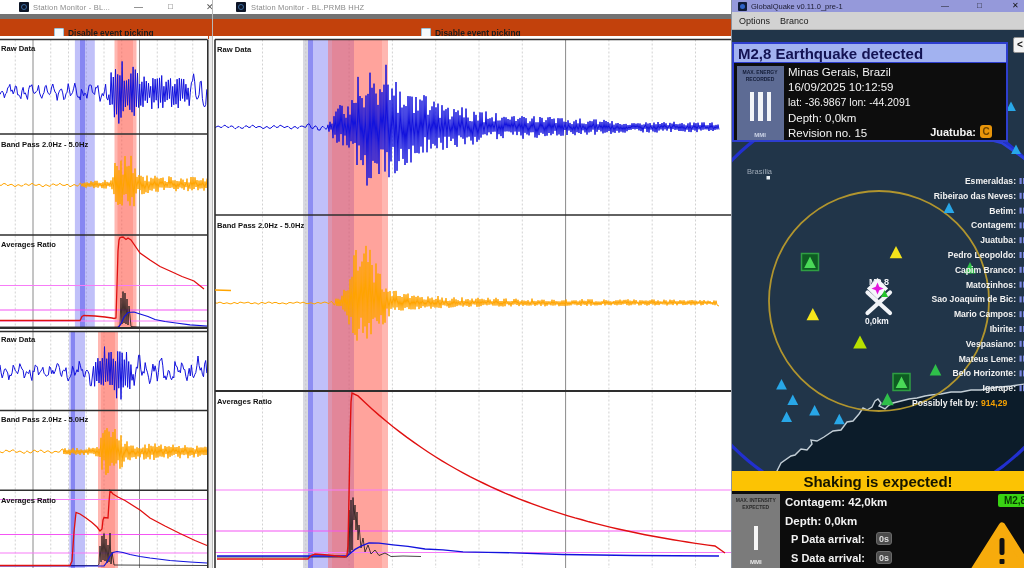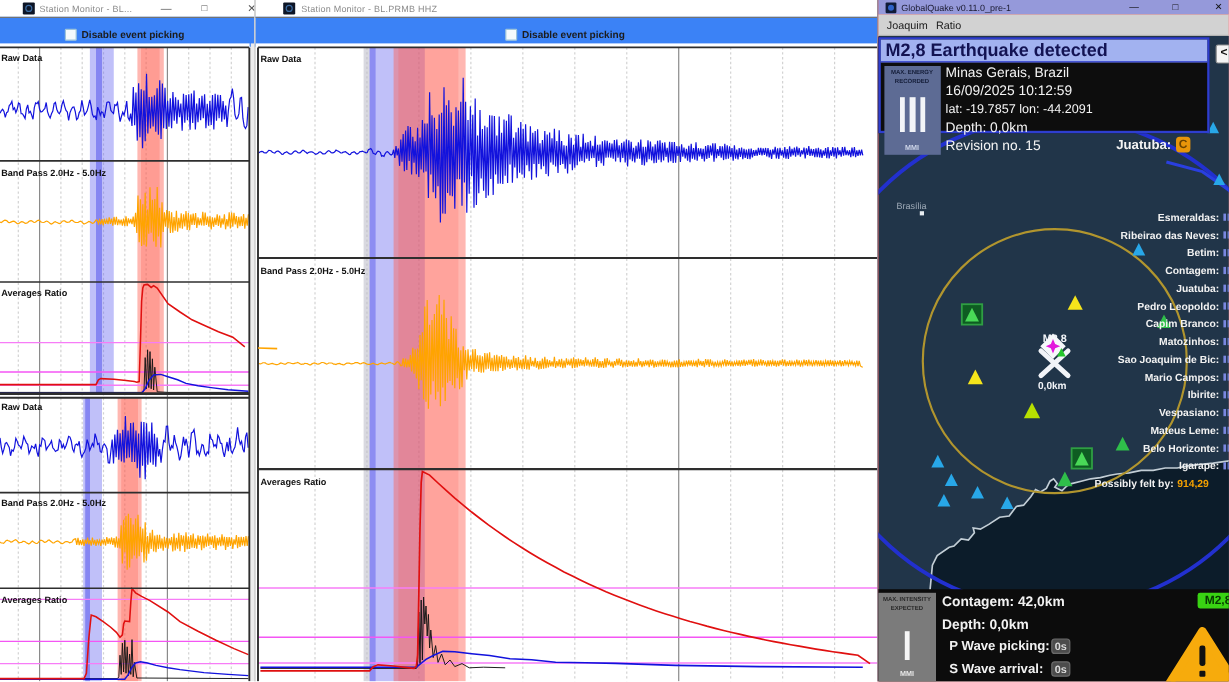--- a/index.html
+++ b/index.html
@@ -1,20 +1,20 @@
 <!DOCTYPE html>
 <html><head><meta charset="utf-8"><style>
 *{margin:0;padding:0;box-sizing:border-box}
 body{width:1024px;height:568px;overflow:hidden;font-family:"Liberation Sans",sans-serif;background:#fff;position:relative}
 .win{position:absolute;top:0;height:568px}
 .tbar{position:absolute;left:16px;top:0;right:0;height:14px;background:#fff}
 .ttxt{position:absolute;top:3px;font-size:7.5px;color:#8a8a8a;letter-spacing:.2px}
 .ticon{position:absolute;top:2px;width:10px;height:10px;background:#0d1526;border-radius:1px}
 .ticon i{position:absolute;left:2px;top:2px;width:6px;height:6px;border:1px solid #3a6aa0;border-radius:50%;display:block}
-.tool{position:absolute;left:0;right:0;top:14px;height:25px;background:#3b82f6;border-top:1px solid #737373}
+.tool{position:absolute;left:0;right:0;top:14px;height:25px;background:#c2410c;border-top:5px solid #737373}
 .cb{position:absolute;top:9px;width:10px;height:10px;background:#f4fafd;border:1px solid #9cc3da;border-radius:1px}
 .cbl{position:absolute;top:9px;font-size:8.4px;font-weight:bold;color:#1c1c1c}
 .wc{position:absolute;top:0;color:#555;font-size:9px;line-height:14px}
 </style></head><body>
 
 <div class="win" style="left:0;width:212px;background:#fff">
   <div class="tbar">
     <div class="ticon" style="left:3px">
         <i></i>
       </div>
@@ -123,33 +123,33 @@
       <line x1="2" y1="179.0" x2="519" y2="179.0" stroke="#2e2e2e" stroke-width="1.6"></line>
       <line x1="2" y1="355.0" x2="519" y2="355.0" stroke="#2e2e2e" stroke-width="1.8"></line>
       <line x1="2" y1="3.5" x2="2" y2="532" stroke="#2e2e2e" stroke-width="1.6"></line>
       <polyline fill="none" stroke="#ffa400" stroke-width="1.4" points="2,254 18,254.5"></polyline>
       <text x="4.0" y="16.0" font-size="7.6" font-weight="bold" fill="#111">Raw Data</text>
       <text x="4.0" y="192.0" font-size="7.6" font-weight="bold" fill="#111">Band Pass 2.0Hz - 5.0Hz</text>
       <text x="4.0" y="368.0" font-size="7.6" font-weight="bold" fill="#111">Averages Ratio</text>
     </svg>
 </div>
 
-<div class="win" style="left:731px;width:293px;background:#ef4444;border-left:1px solid #8b93a0">
+<div class="win" style="left:731px;width:293px;background:#1d4ed8;border-left:1px solid #8b93a0">
   <div style="position:absolute;left:0;top:0;right:0;height:12px;background:#9599da">
     <div style="position:absolute;left:6px;top:1.5px;width:9px;height:9px;background:#101b38;border-radius:1px">
       <div style="position:absolute;left:2px;top:2px;width:5px;height:5px;border-radius:50%;background:#2e62c8"></div>
       </div>
     <div style="position:absolute;left:19px;top:2px;font-size:7.5px;color:#1a1a30">GlobalQuake v0.11.0_pre-1</div>
     <div style="position:absolute;left:209px;top:0;color:#111;font-size:8px;line-height:12px">—</div>
     <div style="position:absolute;left:245px;top:0;color:#111;font-size:8px;line-height:12px">□</div>
     <div style="position:absolute;left:280px;top:0;color:#111;font-size:8px;line-height:12px">✕</div>
   </div>
   <div style="position:absolute;left:0;top:12px;right:0;height:18px;background:#d2d2d2;border-bottom:1px solid #b3b3b3">
-    <div style="position:absolute;left:7px;top:4px;font-size:9px;color:#1a1a1a">Joaquim</div>
-    <div style="position:absolute;left:48px;top:4px;font-size:9px;color:#1a1a1a">Ratio</div>
+    <div style="position:absolute;left:7px;top:4px;font-size:9px;color:#1a1a1a">Options</div>
+    <div style="position:absolute;left:48px;top:4px;font-size:9px;color:#1a1a1a">Branco</div>
   </div>
   <svg width="293" height="538" viewBox="0 0 293 538" style="position:absolute;left:0;top:30px">
       <rect x="0" y="0" width="293" height="538" fill="#213549"></rect>
       <polygon fill="#0c1c2a" points="43.0,462.0 45.0,441.0 49.0,433.0 59.0,426.0 63.0,425.0 69.0,419.0 75.0,420.0 80.0,414.0 79.0,410.0 85.0,411.0 92.0,407.0 101.0,401.0 109.0,400.0 115.0,392.0 121.0,391.0 127.0,384.0 131.0,378.0 135.0,380.0 140.0,377.0 143.0,371.0 146.0,369.0 149.0,373.0 147.0,376.0 153.0,379.0 157.0,375.0 161.0,373.0 169.0,371.0 177.0,369.0 185.0,368.0 193.0,366.0 199.0,365.0 209.0,364.0 219.0,362.0 229.0,362.0 239.0,360.0 249.0,360.0 259.0,358.0 269.0,357.0 279.0,356.0 293.0,354.0 293.0,530.0 43.0,530.0"></polygon>
       <polyline fill="none" stroke="#c3ced6" stroke-width="1.4" points="43.0,462.0 45.0,441.0 49.0,433.0 59.0,426.0 63.0,425.0 69.0,419.0 75.0,420.0 80.0,414.0 79.0,410.0 85.0,411.0 92.0,407.0 101.0,401.0 109.0,400.0 115.0,392.0 121.0,391.0 127.0,384.0 131.0,378.0 135.0,380.0 140.0,377.0 143.0,371.0 146.0,369.0 149.0,373.0 147.0,376.0 153.0,379.0 157.0,375.0 161.0,373.0 169.0,371.0 177.0,369.0 185.0,368.0 193.0,366.0 199.0,365.0 209.0,364.0 219.0,362.0 229.0,362.0 239.0,360.0 249.0,360.0 259.0,358.0 269.0,357.0 279.0,356.0 293.0,354.0"></polyline>
       <circle cx="147" cy="273" r="205" fill="none" stroke="#2230cf" stroke-width="3.2"></circle>
       <circle cx="147" cy="271" r="110" fill="none" stroke="#b1952e" stroke-width="1.8"></circle>
       <text x="15" y="144" font-size="7.5" fill="#9fabb8">Brasília</text>
       <rect x="34.5" y="146" width="3.5" height="3.5" fill="#e8eef2"></rect>
       <rect x="69.5" y="223.5" width="17" height="17" fill="#0e5c22" stroke="#2f9e43" stroke-width="1.5"></rect>
@@ -224,51 +224,54 @@
       <text x="284" y="346.4" text-anchor="end" font-size="8.6" font-weight="bold" fill="#f2f2f2">Belo Horizonte:</text>
       <rect x="287.5" y="340.4" width="2.2" height="6" fill="#7a87e0"></rect>
       <rect x="291" y="340.4" width="2.2" height="6" fill="#7a87e0"></rect>
       <text x="284" y="361.2" text-anchor="end" font-size="8.6" font-weight="bold" fill="#f2f2f2">Igarape:</text>
       <rect x="287.5" y="355.2" width="2.2" height="6" fill="#7a87e0"></rect>
       <rect x="291" y="355.2" width="2.2" height="6" fill="#7a87e0"></rect>
       <text x="246" y="376.0" text-anchor="end" font-size="8.6" font-weight="bold" fill="#f2f2f2">Possibly felt by:</text>
       <text x="249" y="376.0" font-size="8.6" font-weight="bold" fill="#f5a100">914,29</text>
     </svg>
 
-  <div style="position:absolute;left:0;top:31px;width:276px;height:80px;border:2px solid #2e3ecf;background:#0d0d0d">
+  <div style="position:absolute;left:0;top:42px;width:276px;height:100px;border:2px solid #2e3ecf;background:#0d0d0d">
     <div style="position:absolute;left:0;top:0;right:0;height:19px;background:#a2b2f0;border-bottom:1px solid #2e3ecf">
       <div style="position:absolute;left:4px;top:1px;font-size:15px;font-weight:bold;color:#131353">M2,8 Earthquake detected</div>
     </div>
     <div style="position:absolute;left:2.5px;top:22px;width:47px;height:74px;background:#5d6b94;text-align:center">
       <div style="font-size:5px;color:#141d38;font-weight:bold;line-height:7px;padding-top:3px">MAX. ENERGY<br>RECORDED</div>
       <div style="position:absolute;left:13px;top:26px;width:4.5px;height:29px;background:#f2f4f8"></div>
       <div style="position:absolute;left:21.5px;top:26px;width:4.5px;height:29px;background:#f2f4f8"></div>
       <div style="position:absolute;left:30px;top:26px;width:4.5px;height:29px;background:#f2f4f8"></div>
       <div style="position:absolute;left:0;right:0;bottom:2px;font-size:6px;color:#cdd5e8;font-weight:bold">MMI</div>
     </div>
     <div style="position:absolute;left:54px;top:21px;color:#f4f4f4;font-weight:normal;font-size:11.5px;line-height:15.2px">
-      Minas Gerais, Brazil<br>16/09/2025 10:12:59<br><span style="font-size:10.5px">lat: -19.7857 lon: -44.2091</span><br>Depth: 0,0km<br>Revision no. 15
+      Minas Gerais, Brazil<br>16/09/2025 10:12:59<br><span style="font-size:10.5px">lat: -36.9867 lon: -44.2091</span><br>Depth: 0,0km<br>Revision no. 15
     </div>
     <div style="position:absolute;right:30px;top:82px;font-size:11px;font-weight:bold;color:#f4f4f4">Juatuba:</div>
     <div style="position:absolute;right:14px;top:81px;width:12px;height:13px;background:#e8950a;border-radius:3px;color:#6b4300;font-size:10px;font-weight:bold;text-align:center;line-height:13px">C</div>
   </div>
   <div style="position:absolute;left:281px;top:37px;width:14px;height:16px;background:#f4f4f4;border:1px solid #909090;border-radius:2px;color:#111;font-size:10px;font-weight:bold;text-align:center;line-height:14px">&lt;</div>
 
+  <div style="position:absolute;left:0;top:470.5px;right:0;height:20.5px;background:#fcc303;text-align:center">
+    <div style="font-size:15px;font-weight:bold;color:#151500;line-height:21px">Shaking is expected!</div>
+  </div>
 
   <div style="position:absolute;left:0;top:491px;right:0;height:77px;background:#0c0c0c">
     <div style="position:absolute;left:0;top:3px;width:47.5px;height:74px;background:#7b7b7b;text-align:center">
       <div style="font-size:5px;color:#2a2a2a;font-weight:bold;line-height:7px;padding-top:3px">MAX. INTENSITY<br>EXPECTED</div>
       <div style="position:absolute;left:21.5px;top:32px;width:4.5px;height:24px;background:#f6f6f6"></div>
       <div style="position:absolute;left:0;right:0;bottom:3px;font-size:6px;color:#e8e8e8;font-weight:bold">MMI</div>
     </div>
     <div style="position:absolute;left:53px;top:5px;color:#f2f2f2;font-weight:bold;font-size:11.5px">Contagem: 42,0km</div>
     <div style="position:absolute;left:53px;top:24px;color:#f2f2f2;font-weight:bold;font-size:11.5px">Depth: 0,0km</div>
-    <div style="position:absolute;left:59px;top:42px;color:#f2f2f2;font-weight:bold;font-size:11px">P Wave picking:</div>
+    <div style="position:absolute;left:59px;top:42px;color:#f2f2f2;font-weight:bold;font-size:11px">P Data arrival:</div>
     <div style="position:absolute;left:144px;top:41px;width:16px;height:13px;background:#4c4c4c;border:1px solid #6a6a6a;border-radius:3px;color:#ddd;font-size:9px;font-weight:bold;text-align:center;line-height:12px">0s</div>
-    <div style="position:absolute;left:59px;top:61px;color:#f2f2f2;font-weight:bold;font-size:11px">S Wave arrival:</div>
+    <div style="position:absolute;left:59px;top:61px;color:#f2f2f2;font-weight:bold;font-size:11px">S Data arrival:</div>
     <div style="position:absolute;left:144px;top:60px;width:16px;height:13px;background:#4c4c4c;border:1px solid #6a6a6a;border-radius:3px;color:#ddd;font-size:9px;font-weight:bold;text-align:center;line-height:12px">0s</div>
     <div style="position:absolute;left:266px;top:3px;width:34px;height:13px;background:#39d313;border-radius:2px;color:#063a00;font-size:10px;font-weight:bold;text-align:center;line-height:13px">M2,8</div>
     <svg width="70" height="52" viewBox="0 0 70 52" style="position:absolute;left:239px;top:31px">
       <polygon points="31,4 60,50 2,50" fill="#f7ab0c" stroke="#f7ab0c" stroke-width="7" stroke-linejoin="round"></polygon>
       <rect x="28.5" y="16" width="5" height="17" rx="2" fill="#111"></rect>
       <rect x="28.5" y="37" width="5" height="5" rx="1" fill="#111"></rect>
     </svg>
   </div>
 </div>
 

